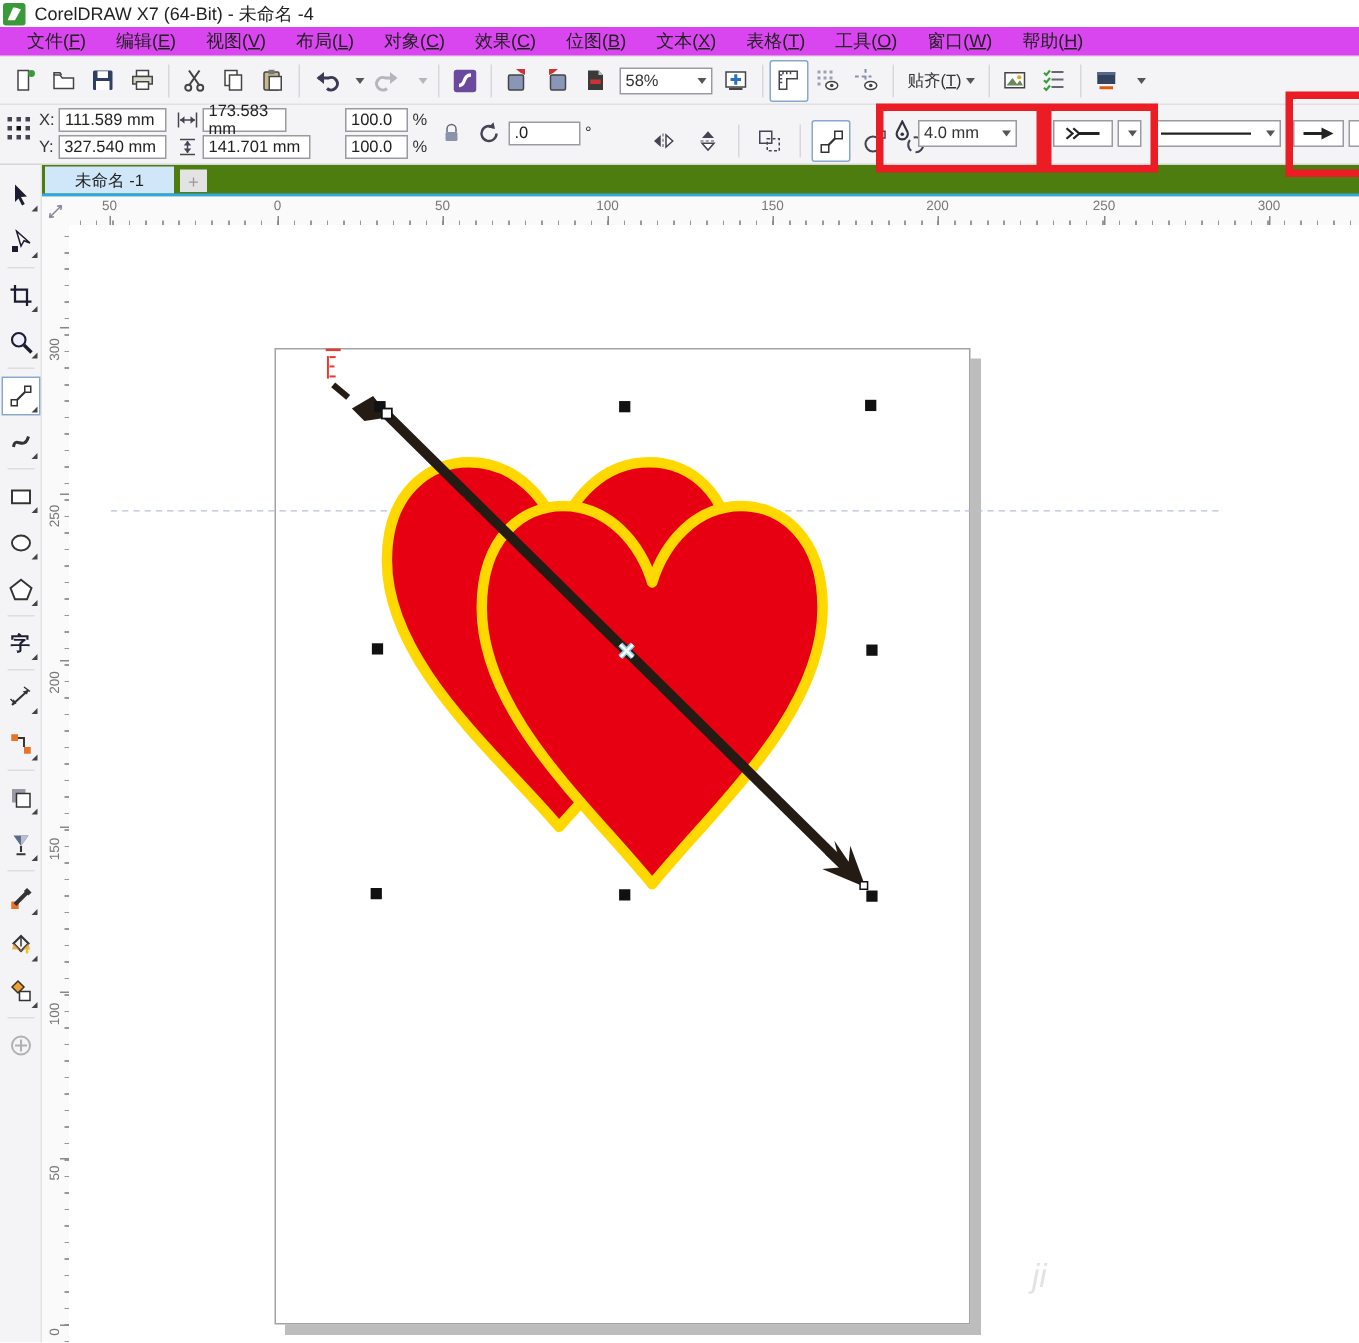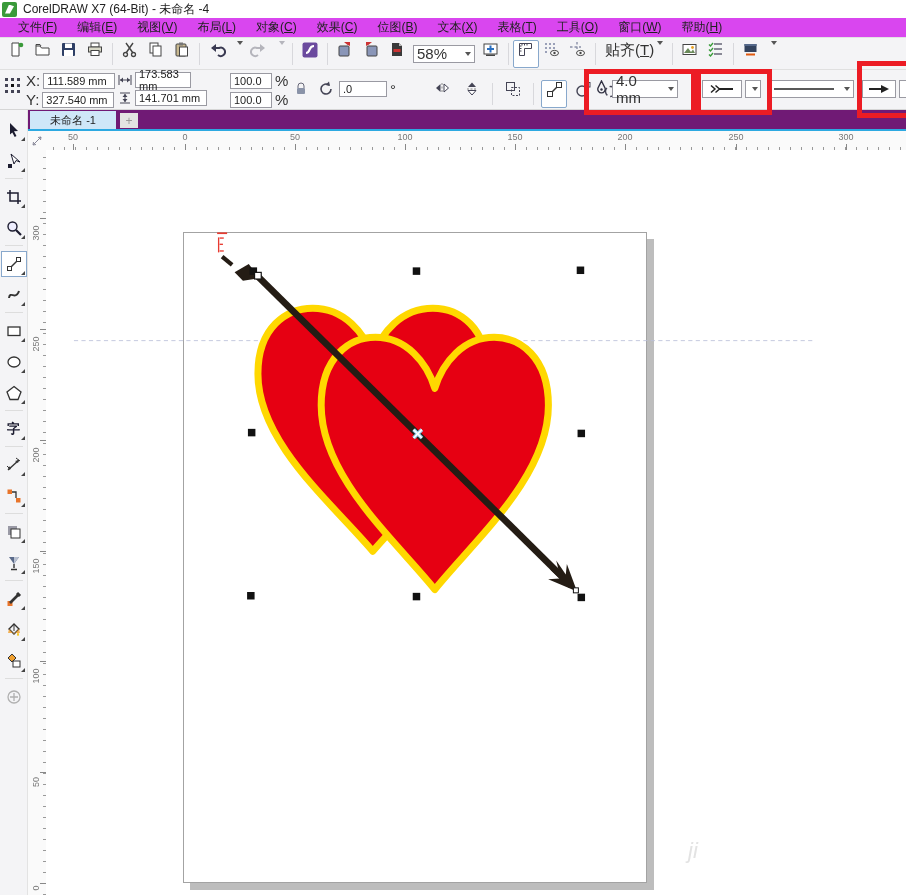--- a/index.html
+++ b/index.html
@@ -13,33 +13,33 @@
       background:#fff;clip-path:polygon(0 100%,45% 0,100% 20%,55% 100%)}
   
   #menubar{left:0;top:18px;width:906px;height:20px;background:#d946ef;border-bottom:1px solid #e2e2e2;
       display:flex;align-items:center;padding-left:8px;box-sizing:border-box}
   .menu-item{padding:0 10px;white-space:nowrap;cursor:default}
   .mn{text-decoration:underline}
   
   #stdbar{left:0;top:38px;width:906px;height:32px;background:#f4f4f6;border-bottom:1px solid #e0e0e0;
       display:flex;align-items:center;padding-left:4px;box-sizing:border-box}
   #propbar{left:0;top:70px;width:906px;height:40px;background:#f4f4f6;border-bottom:1px solid #d6d6d6;box-sizing:border-box}
-  .tb-btn{min-width:24px;height:26px;display:flex;justify-content:center;border:1px solid transparent;border-radius:2px}
+  .tb-btn{min-width:24px;height:26px;display:flex;align-items:center;justify-content:center;border:1px solid transparent;border-radius:2px}
   .tb-btn.small{min-width:14px}
   .pressed{background:#fff;border:1px solid #88a8cc}
   .sep{width:1px;height:22px;background:#d8d8dc;margin:0 4px}
   .caret{width:0;height:0;border-left:3.5px solid transparent;border-right:3.5px solid transparent;border-top:4px solid #555;margin-left:3px}
   .combo{display:flex;align-items:center;background:#fff;border:1px solid #9a9aa2;height:18px;padding:0 3px;box-sizing:border-box}
   .field{background:#fff;border:1px solid #9a9aa2;height:16px;font-size:11px;padding:0 3px;display:flex;align-items:center;box-sizing:border-box}
   .stack{display:flex;flex-direction:column;gap:2px;justify-content:center}
   .row{display:flex;align-items:center;gap:3px}
-  .lab{font-size:15px;color:#333}
+  .lab{font-size:11px;color:#333}
   svg{display:block}
   
-  #tabrow{left:28px;top:110px;width:878px;height:21px;background:#701a75}
+  #tabrow{left:28px;top:110px;width:878px;height:21px;background:#4d7c0f}
   #tabrow:after{content:"";position:absolute;left:0;bottom:0;width:100%;height:2px;background:#2da9e1}
   #doc-tab{position:absolute;left:2px;top:1px;width:86px;height:18px;background:#cfe7f8;
       display:flex;align-items:center;justify-content:center;font-size:11px}
   #new-tab{position:absolute;left:92px;top:3px;width:18px;height:15px;background:#e3e3e3;color:#999;
       display:flex;align-items:center;justify-content:center;font-size:12px}
   #ruler-corner{left:28px;top:131px;width:18px;height:19px;background:#fafafa;display:flex;align-items:center;justify-content:center}
   #hruler{left:46px;top:131px;width:860px;height:19px;background:#fafafa;border-bottom:1px solid #e5e5e5;
       background-image:repeating-linear-gradient(to right,#999 0 1px,transparent 1px 11px);
       background-size:100% 3px;background-position:7px 16px;background-repeat:no-repeat}
   .hlab{position:absolute;top:1px;transform:translateX(-50%);font-size:9px;color:#777}

